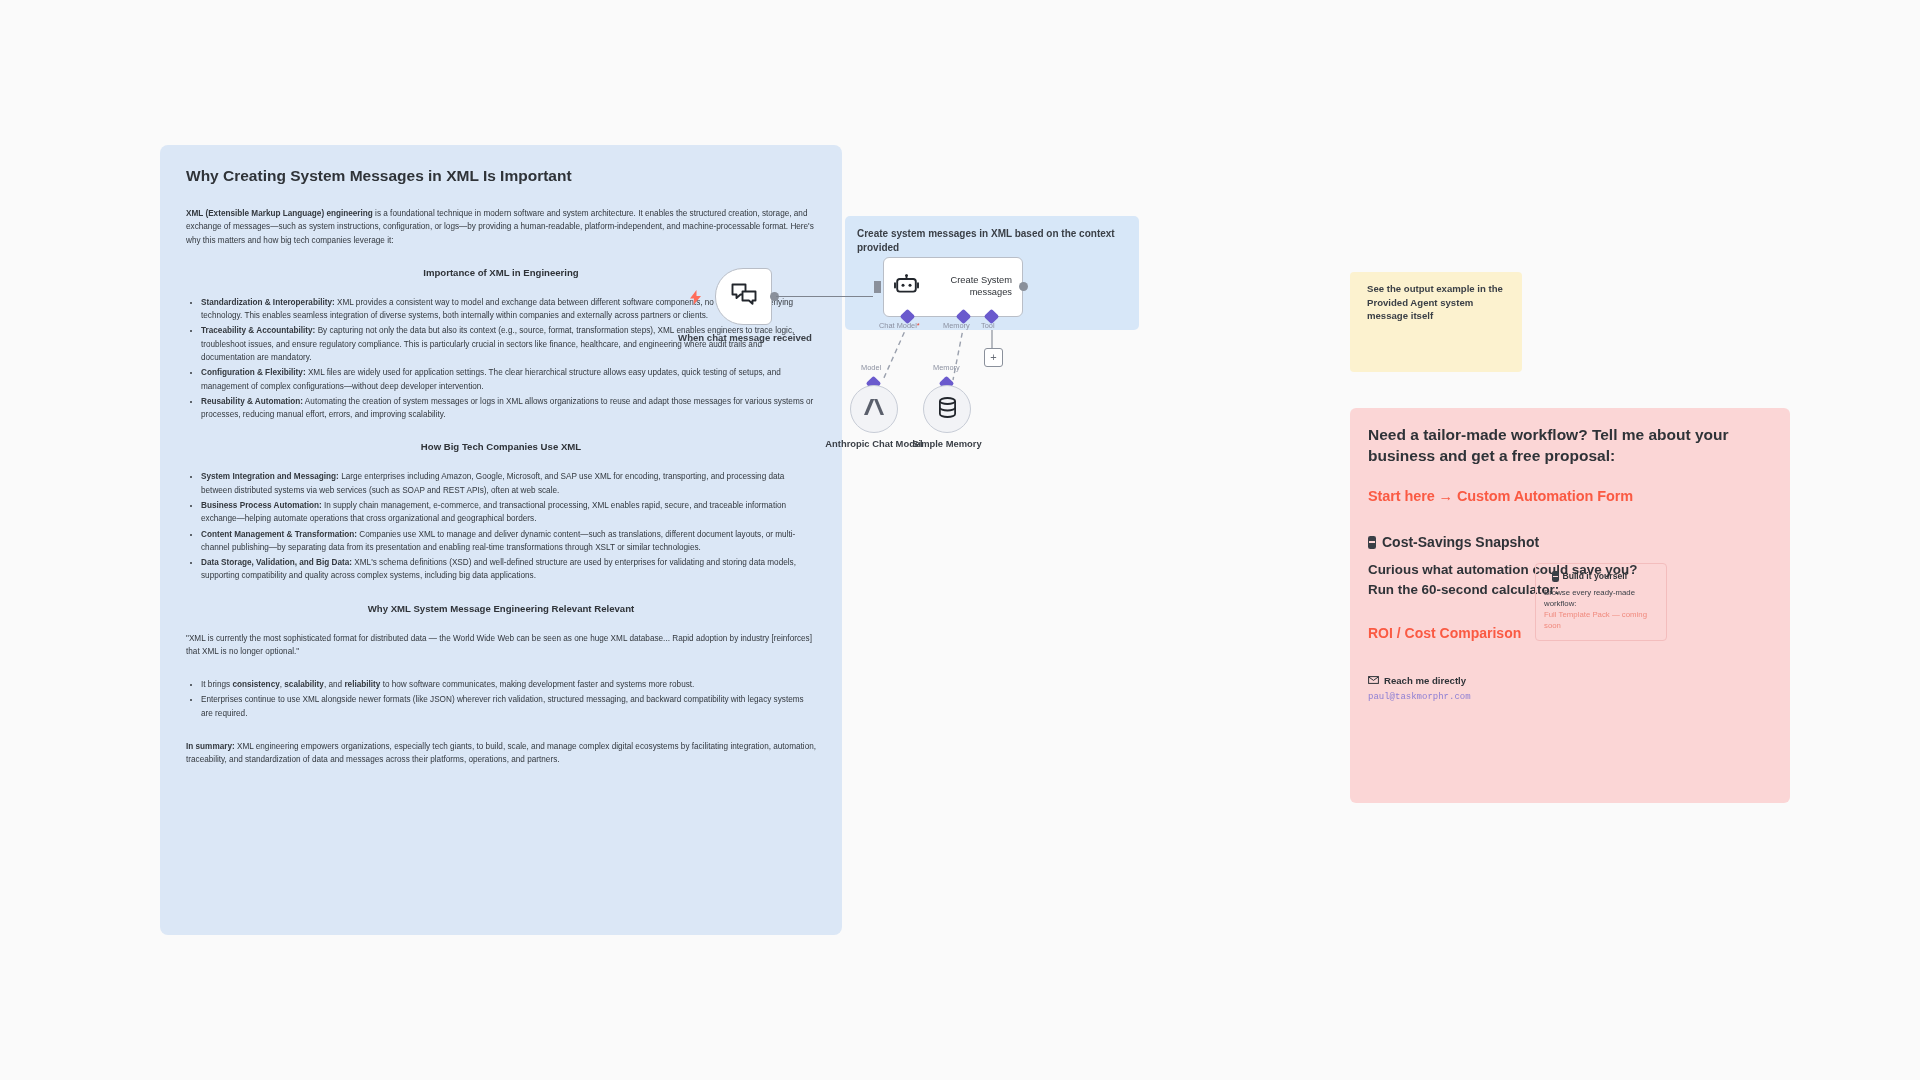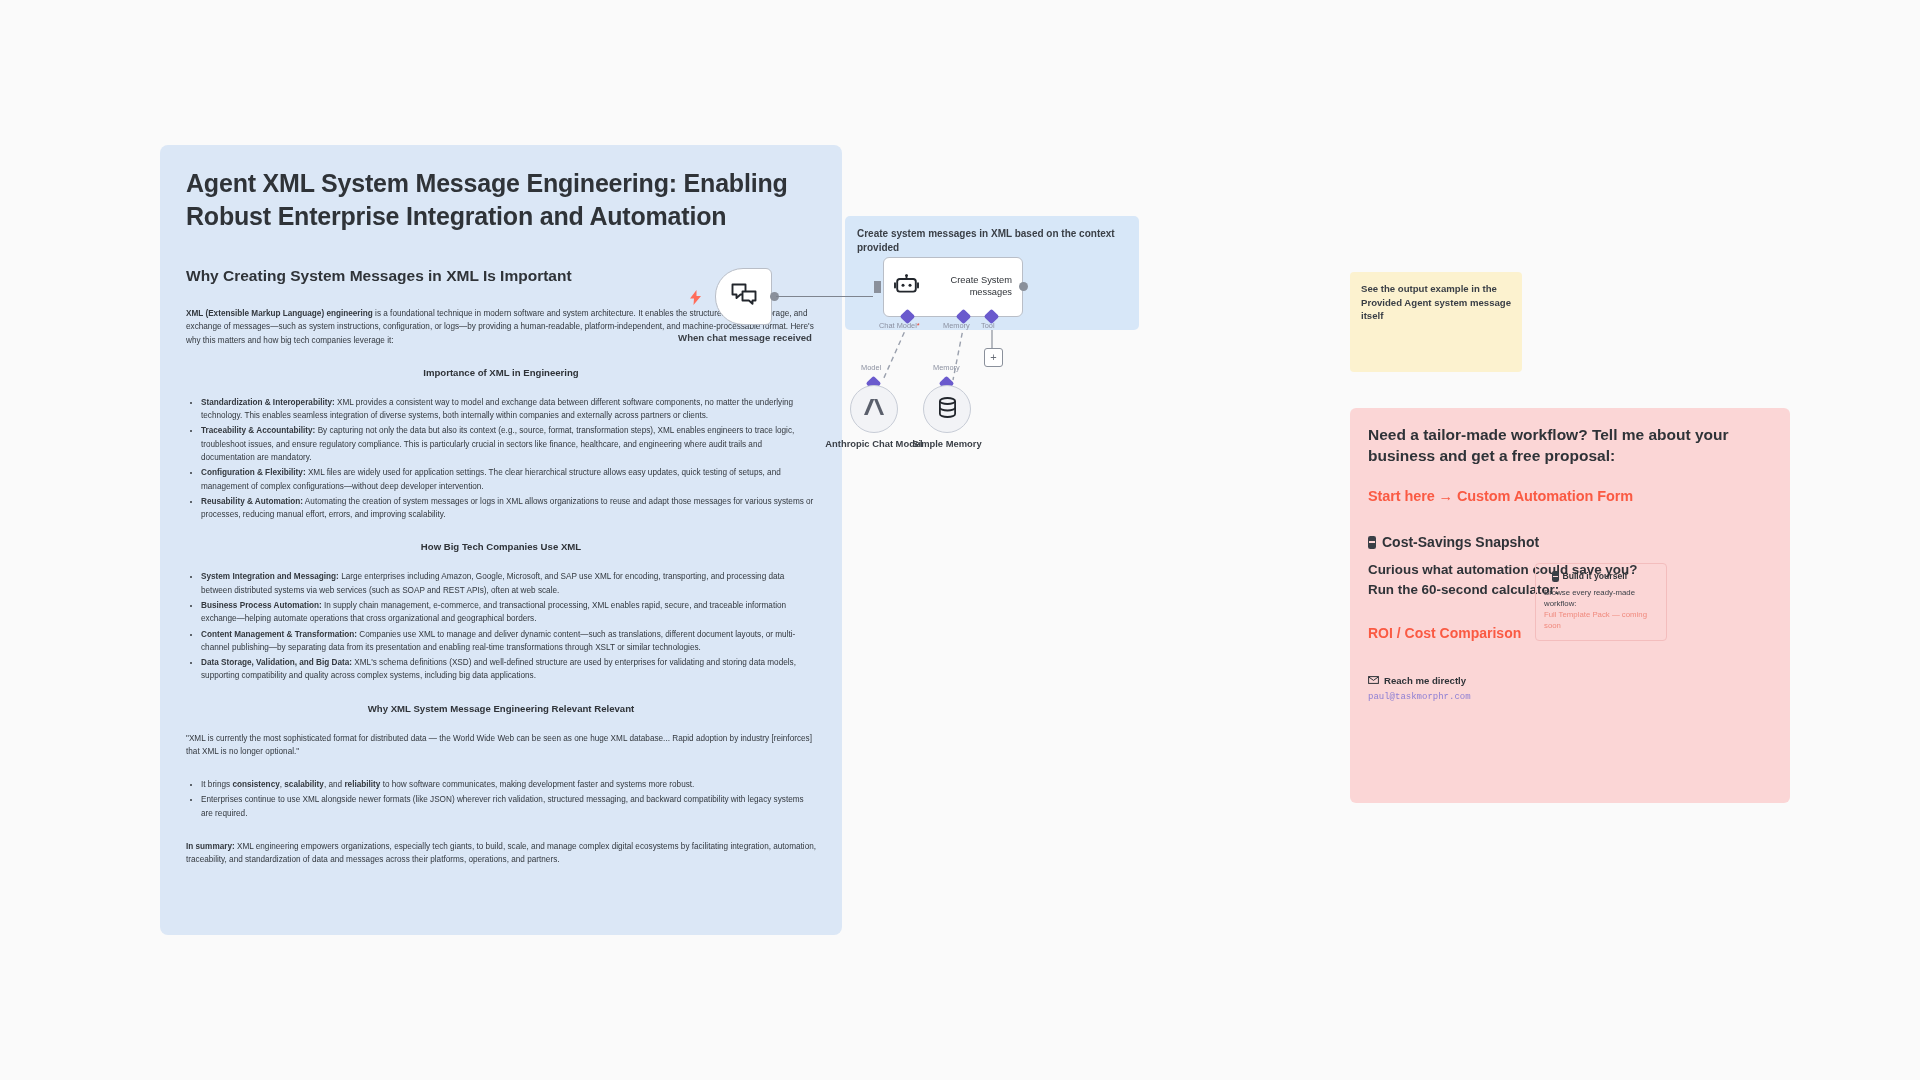--- a/index.html
+++ b/index.html
@@ -116,21 +116,21 @@
   }
   .plus-box{
     position:absolute;width:17px;height:17px;border:1px solid #8a909b;border-radius:3px;
     background:#fff;display:flex;align-items:center;justify-content:center;
     font-size:11px;color:#6a6f79;line-height:1;
   }
 
   
   #sticky-yellow{
     position:absolute;left:1350px;top:272px;width:172px;height:100px;
-    background:#fcf2cf;border-radius:4px;padding:10px 11px;box-sizing:border-box;
+    background:#fcf2cf;border-radius:4px;padding:10px 17px;box-sizing:border-box;
   }
   #sticky-yellow .txt{
     font-size:9.6px;font-weight:bold;line-height:1.42;color:#3a3f46;
   }
 
   
   #pink-panel{
     position:absolute;left:1350px;top:408px;width:440px;height:395px;
     background:#fbd6d6;border-radius:6px;padding:16px 18px;box-sizing:border-box;
   }
@@ -175,21 +175,20 @@
     display:inline-block;width:6px;height:11px;border:1.4px solid #3a3f46;border-radius:1.5px;
     position:relative;background:linear-gradient(#3a3f46 0 40%, transparent 40% 55%, #3a3f46 55% 100%);
   }
 </style>
 </head>
 <body>
 
 <div class="canvas">
 
   <div id="doc-panel">
-    <h1>Agent XML System Message Engineering: Enabling Robust Enterprise Integration and Automation</h1>
     <h2>Why Creating System Messages in XML Is Important</h2>
 
     <p class="body"><b>XML (Extensible Markup Language) engineering</b><span> is a foundational technique in modern software and system architecture. It enables the structured creation, storage, and exchange of messages—such as system instructions, configuration, or logs—by providing a human-readable, platform-independent, and machine-processable format. Here's why this matters and how big tech companies leverage it:</span></p>
 
     <h3>Importance of XML in Engineering</h3>
 
     <ul id="list-importance">
         <li><b>Standardization &amp; Interoperability:</b><span> XML provides a consistent way to model and exchange data between different software components, no matter the underlying technology. This enables seamless integration of diverse systems, both internally within companies and externally across partners or clients.</span></li>
         <li><b>Traceability &amp; Accountability:</b><span> By capturing not only the data but also its context (e.g., source, format, transformation steps), XML enables engineers to trace logic, troubleshoot issues, and ensure regulatory compliance. This is particularly crucial in sectors like finance, healthcare, and engineering where audit trails and documentation are mandatory.</span></li>
         <li><b>Configuration &amp; Flexibility:</b><span> XML files are widely used for application settings. The clear hierarchical structure allows easy updates, quick testing of setups, and management of complex configurations—without deep developer intervention.</span></li>

